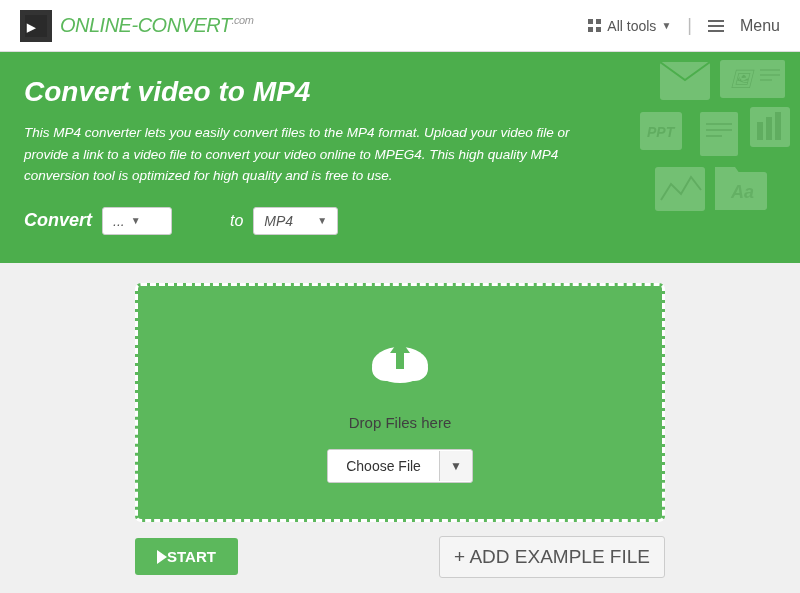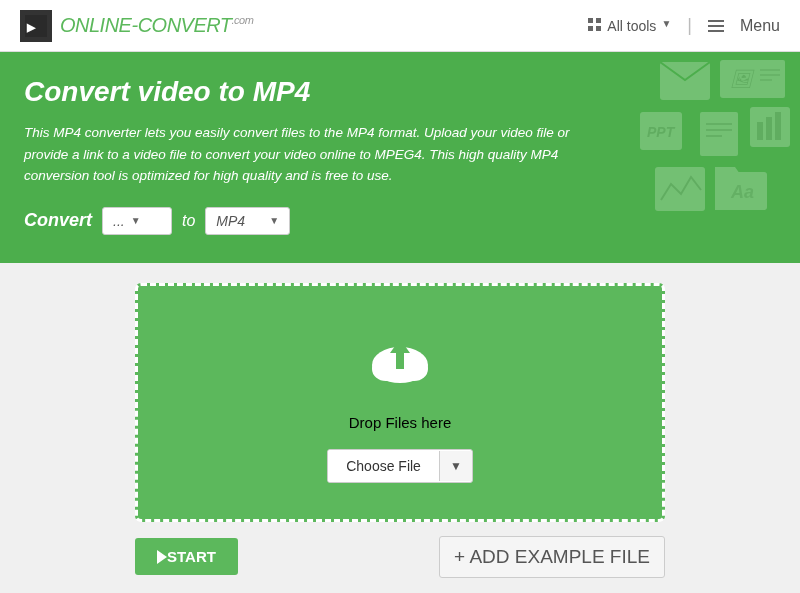--- a/index.html
+++ b/index.html
@@ -41,20 +41,21 @@
       color: #5cb85c;
       font-style: italic;
     }
     .nav-area {
       display: flex;
       align-items: center;
       gap: 16px;
     }
     .nav-all-tools {
       display: flex;
+      align-items: center;
       gap: 5px;
       font-size: 14px;
       color: #555;
       cursor: pointer;
     }
     .nav-divider {
       color: #bbb;
       font-size: 18px;
     }
     .nav-menu {
@@ -137,20 +138,21 @@
       display: flex;
       align-items: center;
       gap: 6px;
       cursor: pointer;
       color: #555;
       min-width: 70px;
     }
     .to-label {
       color: #fff;
       font-size: 16px;
+      margin-left: 48px;
     }
     .mp4-select {
       background: #fff;
       border: 1px solid #ccc;
       border-radius: 3px;
       padding: 5px 10px;
       font-size: 14px;
       display: flex;
       align-items: center;
       gap: 24px;
@@ -179,21 +181,21 @@
       cursor: pointer;
     }
     .cloud-upload-icon {
       margin-bottom: 12px;
     }
     .cloud-upload-icon svg {
       width: 72px;
       height: 72px;
     }
     .drop-text {
-      color: #000000;
+      color: #404040;
       font-size: 15px;
       margin-bottom: 18px;
     }
     .choose-file-btn-wrap {
       display: flex;
       align-items: center;
       background: #fff;
       border: 1px solid #ccc;
       border-radius: 3px;
       overflow: hidden;

